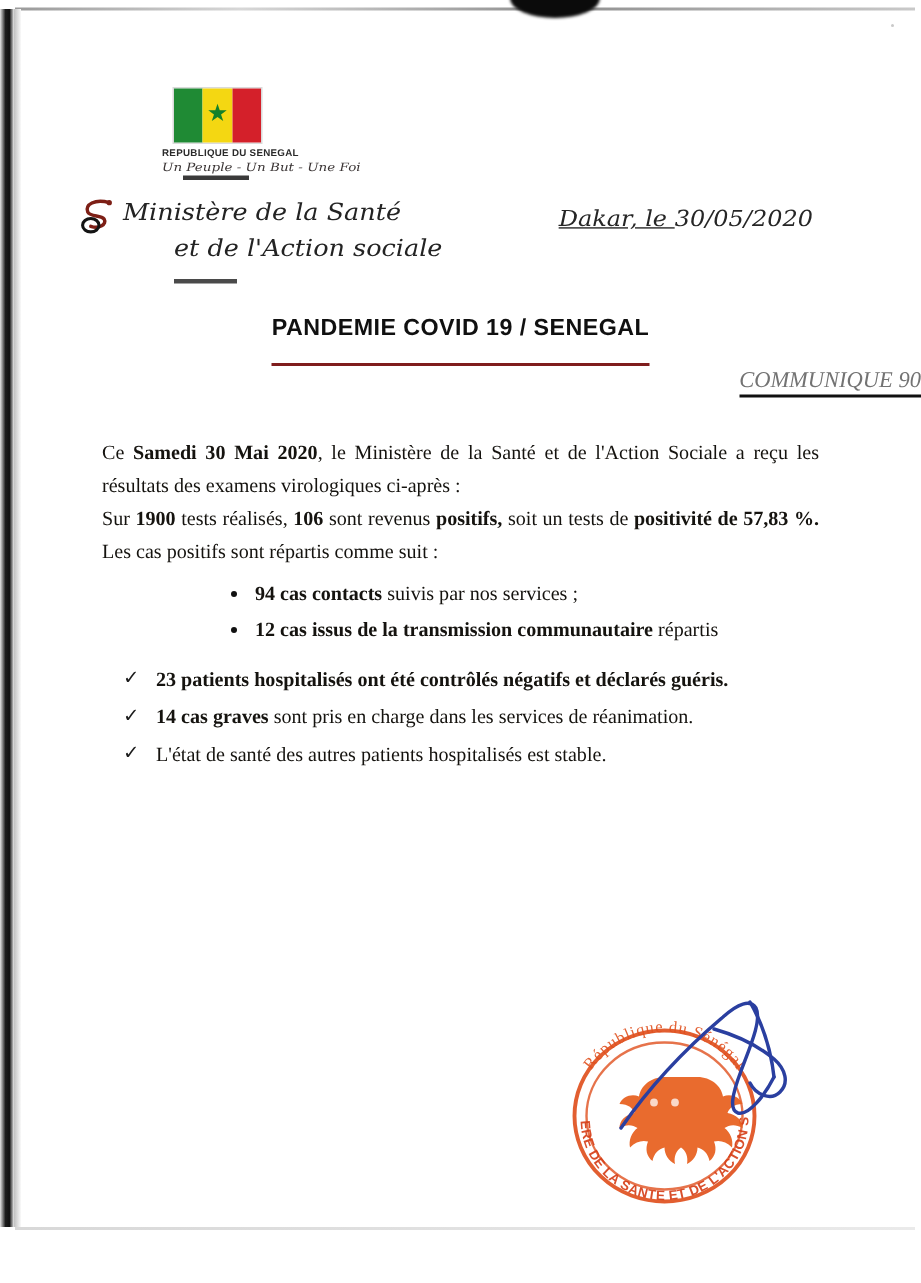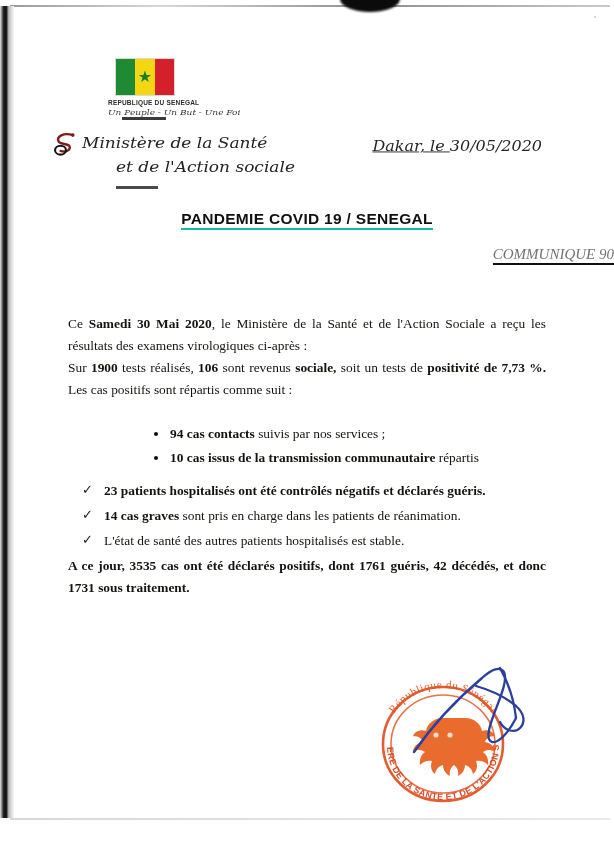--- a/index.html
+++ b/index.html
@@ -162,49 +162,49 @@
     position: absolute;
     left: 0; top: 210px;
     width: 614px;
     text-align: center;
     font-family: "Liberation Sans", sans-serif;
     font-weight: bold;
     font-size: 15.5px;
     letter-spacing: 0.3px;
     color: #101010;
   }
-  .title-main span { border-bottom: 2px solid #14b8a6; padding-bottom: 1px; }
+  .title-main span { border-bottom: 2px solid #7f1d1d; padding-bottom: 15px; }
   .title-sub {
     position: absolute;
     left: 0; top: 246px;
     width: 614px;
     text-align: right;
     font-family: "Liberation Serif", serif;
     font-weight: normal;
     font-style: italic;
     font-size: 15px;
     color: #737373;
   }
   .title-sub span { border-bottom: 2px solid #101010; padding-bottom: 1px; }
 
   
   .body-wrap {
     position: absolute;
-    left: 68px; top: 313px;
+    left: 68px; top: 291px;
     width: 478px;
     font-size: 13.4px;
     color: #15130f;
     line-height: 1.62;
     text-align: justify;
   }
   .body-wrap p { margin: 0 0 1px 0; }
   b { font-weight: bold; }
 
   .bullets {
-    margin: 22px 0 0 0;
+    margin: 6px 0 0 0;
     padding: 0;
     list-style: none;
   }
   .bullets > li {
     position: relative;
     padding-left: 18px;
     margin-left: 84px;
     margin-bottom: 2px;
     line-height: 1.62;
   }
@@ -304,45 +304,44 @@
     <span>COMMUNIQUE 90</span>
   </div>
 
   <div class="body-wrap">
 
     <p>
       <span>Ce </span><b>Samedi 30 Mai 2020</b><span>, le Ministère de la Santé et de l'Action Sociale a reçu les résultats des examens virologiques ci-après :</span>
     </p>
 
     <p>
-      <span>Sur </span><b>1900</b><span> tests réalisés, </span><b>106</b><span> sont revenus </span><b>sociale,</b><span> soit un tests de </span><b>positivité de 7,73 %.</b><span>  Les cas positifs sont répartis comme suit :</span>
+      <span>Sur </span><b>1900</b><span> tests réalisés, </span><b>106</b><span> sont revenus </span><b>positifs,</b><span> soit un tests de </span><b>positivité de 57,83 %.</b><span>  Les cas positifs sont répartis comme suit :</span>
     </p>
 
     <ul class="bullets">
       <li>
         <b>94 cas contacts</b><span> suivis par nos services ;</span>
       </li>
       <li>
-        <b>10 cas issus de la transmission communautaire</b><span> répartis</span>
+        <b>12 cas issus de la transmission communautaire</b><span> répartis</span>
       </li>
     </ul>
 
     <ul class="checks">
       <li>
         <span class="chk">✓</span><b>23 patients hospitalisés ont été contrôlés négatifs et déclarés guéris.</b><span></span>
       </li>
       <li>
-        <span class="chk">✓</span><b>14 cas graves</b><span> sont pris en charge dans les patients de réanimation.</span>
+        <span class="chk">✓</span><b>14 cas graves</b><span> sont pris en charge dans les services de réanimation.</span>
       </li>
       <li>
         <span class="chk">✓</span><span>L'état de santé des autres patients hospitalisés est stable.</span>
       </li>
     </ul>
 
-    <p class="summary">A ce jour, 3535 cas ont été déclarés positifs, dont 1761 guéris, 42 décédés, et donc 1731 sous traitement.</p>
   </div>
 
   <div class="stamp-area">
 
     <svg class="stamp-svg" width="150" height="140" viewBox="0 0 150 140">
       <defs>
         <path id="arcTop" d="M 17 72 A 58 56 0 0 1 133 72" fill="none"></path>
         <path id="arcBot" d="M 19 74 A 56 54 0 0 0 131 74" fill="none"></path>
       </defs>
       <ellipse cx="75" cy="72" rx="60" ry="57" fill="none" stroke="#e0501e" stroke-width="2.6" opacity="0.92"></ellipse>

